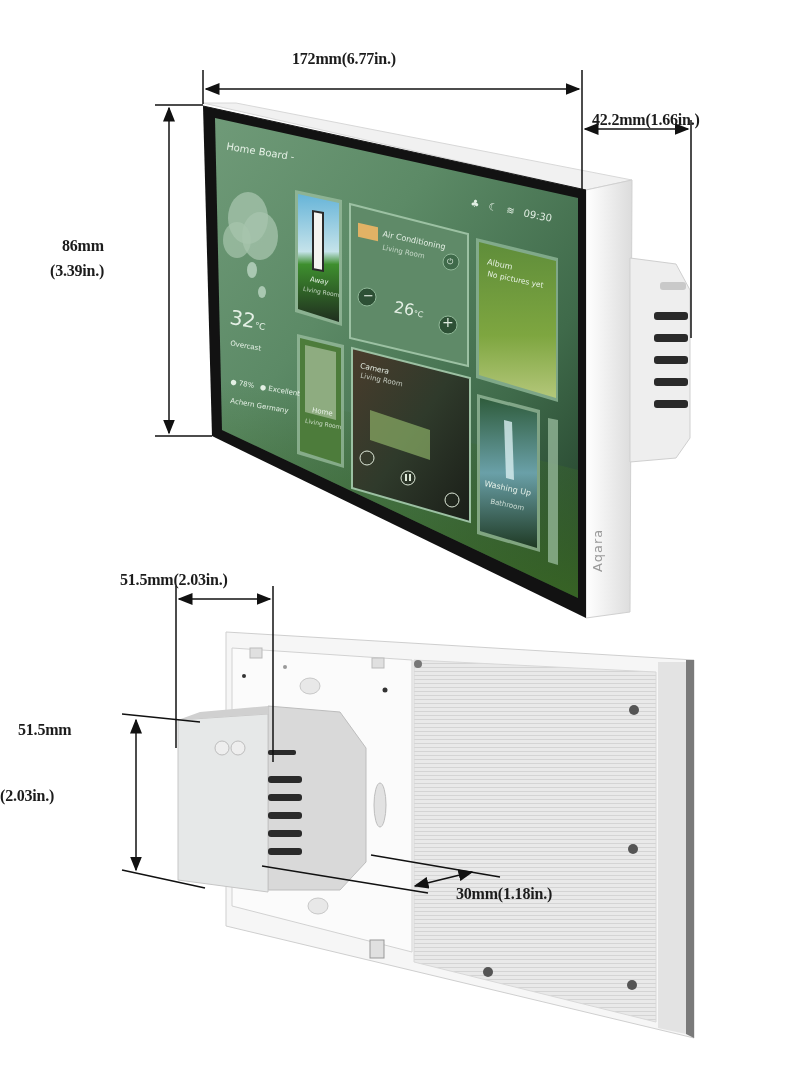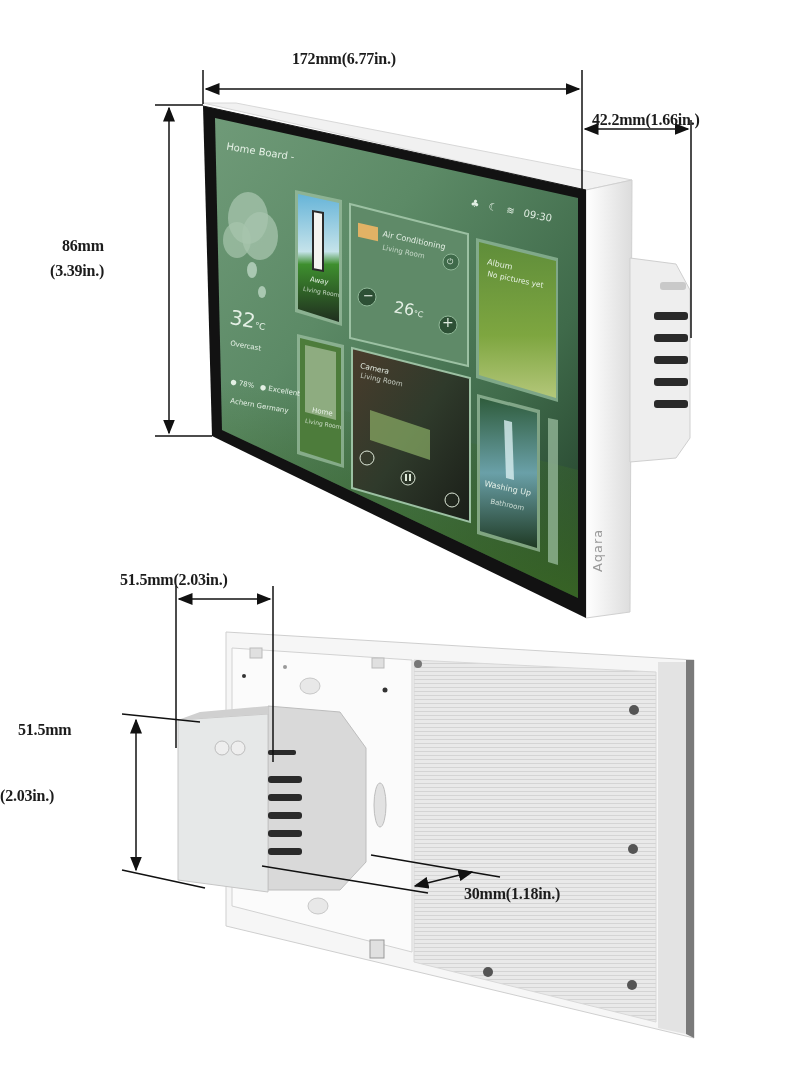--- a/index.html
+++ b/index.html
@@ -256,13 +256,13 @@
   <line x1="136" y1="720" x2="136" y2="870" stroke="#111" stroke-width="1.5" marker-start="url(#ar2)" marker-end="url(#ar2)"></line>
 
   <line x1="262" y1="866" x2="428" y2="893" stroke="#111" stroke-width="1.5"></line>
   <line x1="371" y1="855" x2="500" y2="877" stroke="#111" stroke-width="1.5"></line>
   <line x1="415" y1="886" x2="472" y2="872" stroke="#111" stroke-width="1.5" marker-start="url(#ar2)" marker-end="url(#ar2)"></line>
 </svg>
 
 <div class="dim-label" style="left:120px;top:572px;">51.5mm(2.03in.)</div>
 <div class="dim-label" style="left:2px;top:722px;margin-left:16px;">51.5mm</div>
 <div class="dim-label" style="left:0;top:788px;">(2.03in.)</div>
-<div class="dim-label" style="left:456px;top:886px;margin-left:8px;">30mm(1.18in.)</div>
+<div class="dim-label" style="left:456px;top:886px;">30mm(1.18in.)</div>
 
 </body></html>

